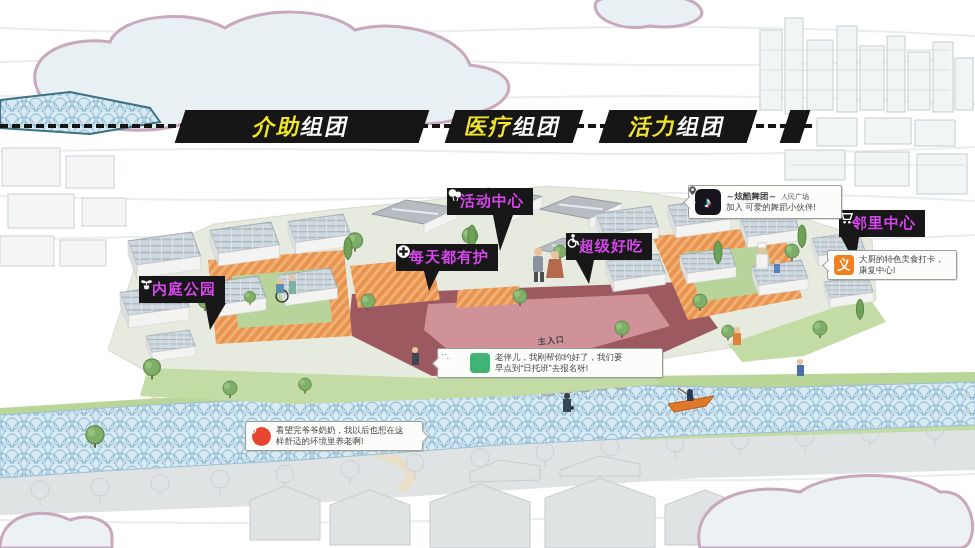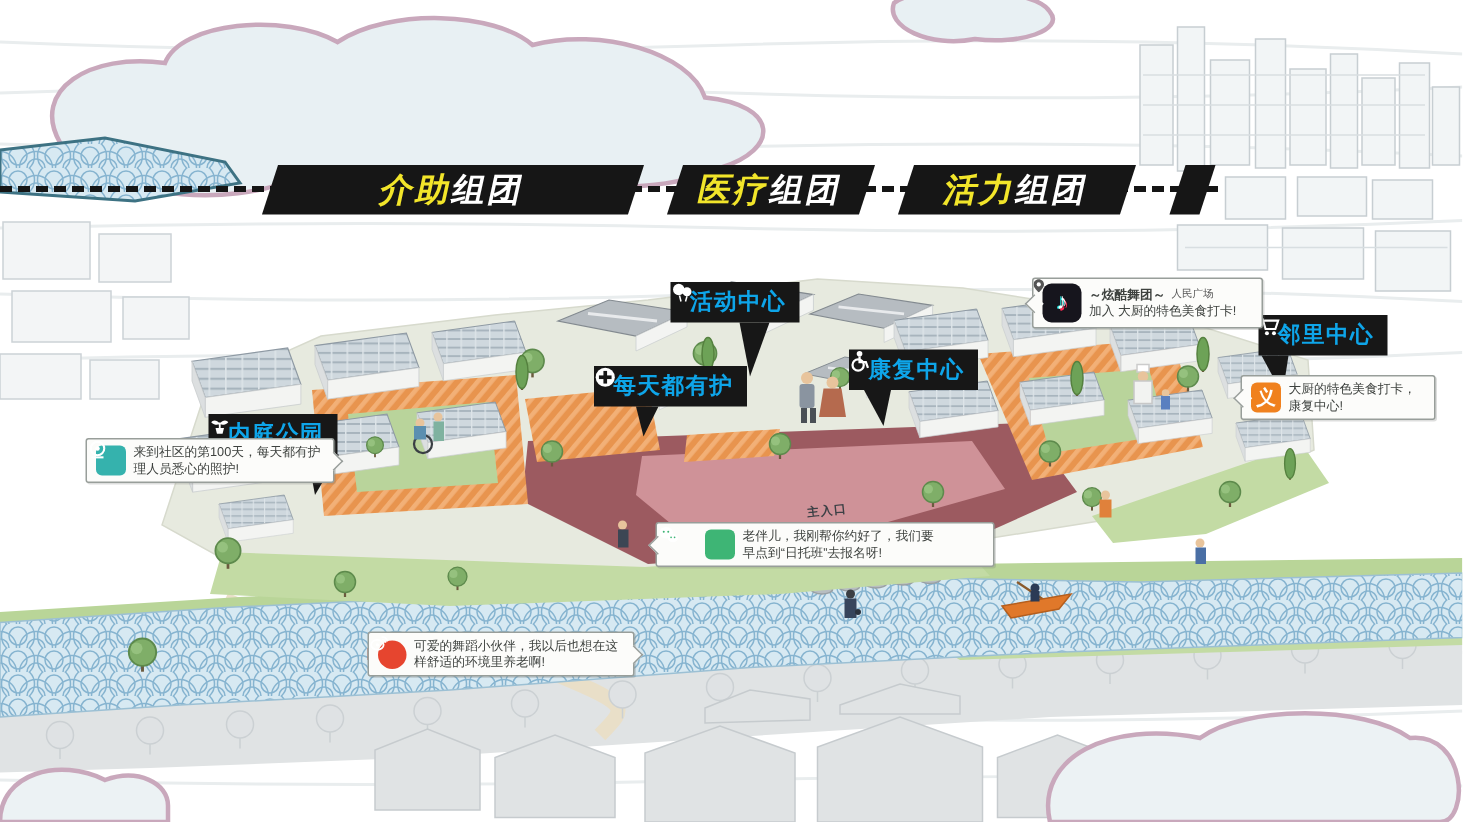--- a/index.html
+++ b/index.html
@@ -16,21 +16,21 @@
           transform:skewX(-18deg);display:flex;align-items:center;justify-content:center;
           z-index:3;}
   .banner .btxt{transform:skewX(6deg);font-weight:900;font-size:22px;letter-spacing:2px;
                 white-space:nowrap;}
   .banner .hl{color:#f2e52a;}
   .banner .rest{color:#ffffff;}
   .banner-sliver{position:absolute;top:110px;height:33px;background:#161616;
                  transform:skewX(-18deg);z-index:3;}
 
   
-  .tag{position:absolute;background:#171717;color:#0ea5e9;display:flex;align-items:flex-start;
+  .tag{position:absolute;background:#171717;color:#d946ef;display:flex;align-items:flex-start;
        gap:6px;padding:4px 9px 4px 7px;font-weight:bold;font-size:15px;letter-spacing:1px;
        z-index:5;white-space:nowrap;}
   .tag .ticon{display:flex;align-items:center;}
   .tip{position:absolute;top:100%;width:0;height:0;}
   .tip-park{left:66px;border-left:5px solid transparent;border-right:16px solid transparent;border-top:27px solid #171717;}
   .tip-activity{left:46px;border-left:7px solid transparent;border-right:13px solid transparent;border-top:36px solid #171717;}
   .tip-clinic{left:28px;border-left:5px solid transparent;border-right:10px solid transparent;border-top:20px solid #171717;}
   .tip-rehab{left:10px;border-left:13px solid transparent;border-right:5px solid transparent;border-top:24px solid #171717;}
   .tip-nb{left:2px;border-left:14px solid transparent;border-right:4px solid transparent;border-top:26px solid #171717;}
 
@@ -399,67 +399,53 @@
   </div>
 
   <div class="tag" style="left:566px;top:233px;">
     <span class="ticon">
       <svg width="15" height="15" viewBox="0 0 16 16">
           <circle cx="6.5" cy="11" r="4" fill="none" stroke="#fff" stroke-width="1.6"></circle>
           <circle cx="7.5" cy="3" r="2" fill="#fff"></circle>
           <path d="M7.5,5 L7.5,9 L12,9 L13.5,13" stroke="#fff" stroke-width="1.6" fill="none"></path>
         </svg>
     </span>
-    <span>康复中心</span>
+    <span>超级好吃</span>
     <div class="tip tip-rehab"></div>
   </div>
 
   <div class="tag" style="left:839px;top:210px;">
     <span class="ticon">
       <svg width="15" height="15" viewBox="0 0 16 16">
           <path d="M1,3 h2 l2,7 h7 l2,-6 h-10" stroke="#fff" stroke-width="1.5" fill="none"></path>
           <circle cx="6" cy="13" r="1.4" fill="#fff"></circle>
           <circle cx="11" cy="13" r="1.4" fill="#fff"></circle>
         </svg>
     </span>
     <span>邻里中心</span>
     <div class="tip tip-nb"></div>
   </div>
 
-  <div class="bubble" style="left:57px;top:292px;width:152px;">
-    <span class="appicon icon-care">
-      <svg width="14" height="14" viewBox="0 0 14 14">
-          <circle cx="7" cy="6" r="4.5" fill="none" stroke="#fff" stroke-width="1.4"></circle>
-          <circle cx="7" cy="6" r="1.5" fill="#fff"></circle>
-          <rect x="3" y="11.2" width="8" height="1.4" fill="#fff"></rect>
-        </svg>
-    </span>
-    <div class="blines">
-      <span>来到社区的第100天，每天都有护</span>
-      <span>理人员悉心的照护!</span>
-    </div>
-    <div class="arrow-r"></div>
-  </div>
 
   <div class="bubble" style="left:688px;top:185px;width:140px;">
     <span class="appicon icon-tiktok">
         <span>♪</span>
       </span>
     <div class="blines">
       <div class="dance-row1">
         <span class="dance-title">～炫酷舞团～</span>
         <span class="pin-wrap">
           <svg width="7" height="9" viewBox="0 0 8 10">
               <path d="M4,0 C6.2,0 8,1.8 8,4 C8,6.8 4,10 4,10 C4,10 0,6.8 0,4 C0,1.8 1.8,0 4,0 Z" fill="#555"></path>
               <circle cx="4" cy="4" r="1.6" fill="#fff"></circle>
             </svg>
           <span>人民广场</span>
         </span>
       </div>
-      <span>加入 大厨的特色美食打卡!</span>
+      <span>加入 可爱的舞蹈小伙伴!</span>
     </div>
     <div class="arrow-l"></div>
   </div>
 
   <div class="bubble" style="left:437px;top:348px;width:186px;padding-left:32px;">
     <span class="appicon icon-wechat">
       <svg width="15" height="15" viewBox="0 0 16 16">
           <ellipse cx="6.5" cy="6.5" rx="4.8" ry="4.1" fill="#fff"></ellipse>
           <circle cx="4.8" cy="5.8" r="0.7" fill="#3eb575"></circle>
           <circle cx="8" cy="5.8" r="0.7" fill="#3eb575"></circle>
@@ -487,21 +473,21 @@
   <div class="bubble" style="left:245px;top:421px;width:164px;">
     <span class="appicon icon-weibo">
       <svg width="13" height="13" viewBox="0 0 14 14">
           <ellipse cx="6" cy="8.5" rx="4.5" ry="3.5" fill="none" stroke="#fff" stroke-width="1.3"></ellipse>
           <circle cx="6" cy="8.5" r="1.2" fill="#fff"></circle>
           <path d="M9,3 C11,2.5 13,4 13.2,6" stroke="#fff" stroke-width="1.2" fill="none"></path>
           <path d="M9.5,5 C10.8,4.8 11.8,5.8 12,7" stroke="#fff" stroke-width="1" fill="none"></path>
         </svg>
     </span>
     <div class="blines">
-      <span>可爱的舞蹈小伙伴，我以后也想在这</span>
+      <span>看望完爷爷奶奶，我以后也想在这</span>
       <span>样舒适的环境里养老啊!</span>
     </div>
     <div class="arrow-r"></div>
   </div>
 
   <div class="site-label" style="left:538px;top:335px;">主入口</div>
 
 </div>
 
 </body></html>

